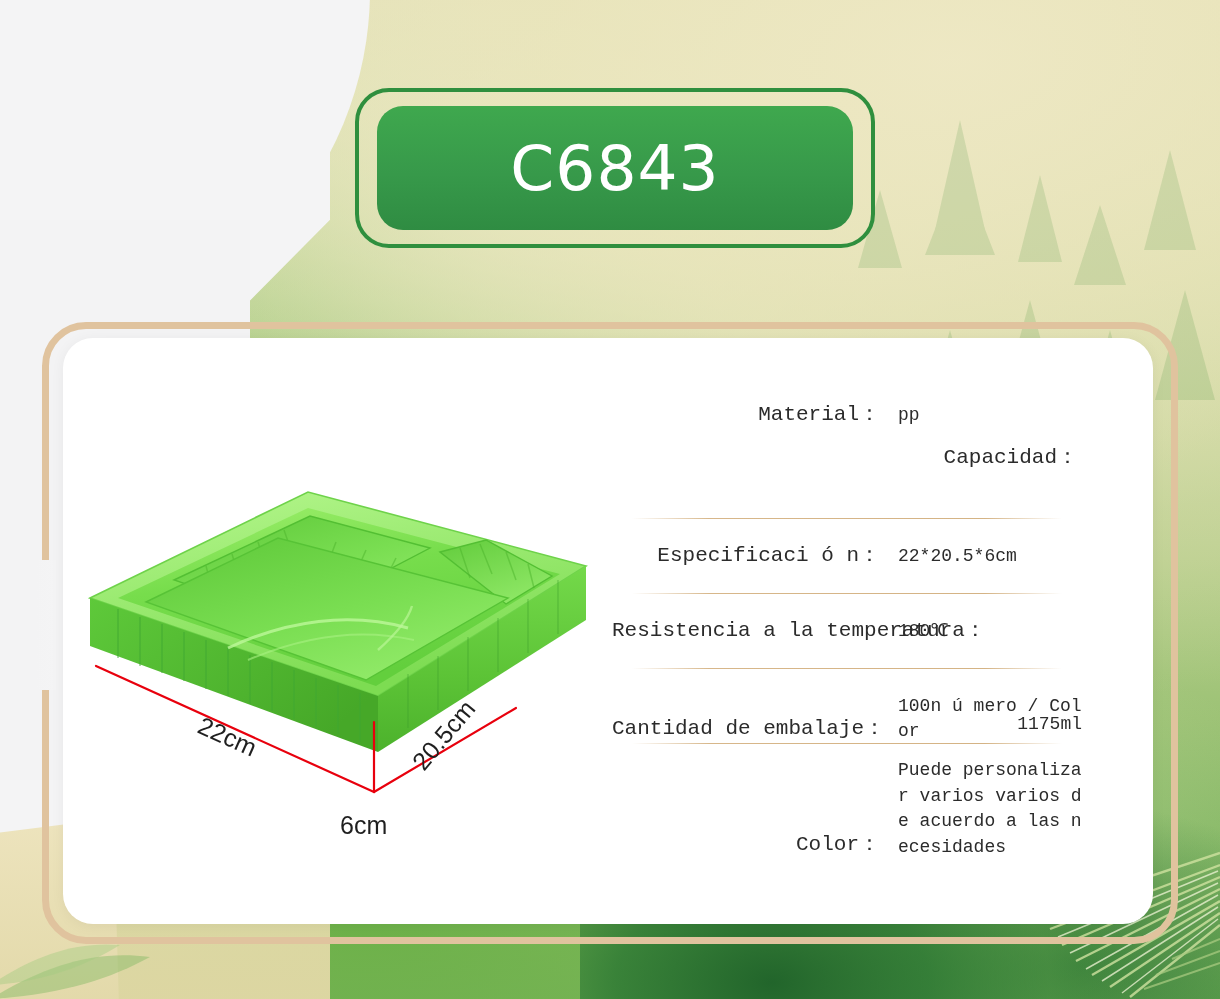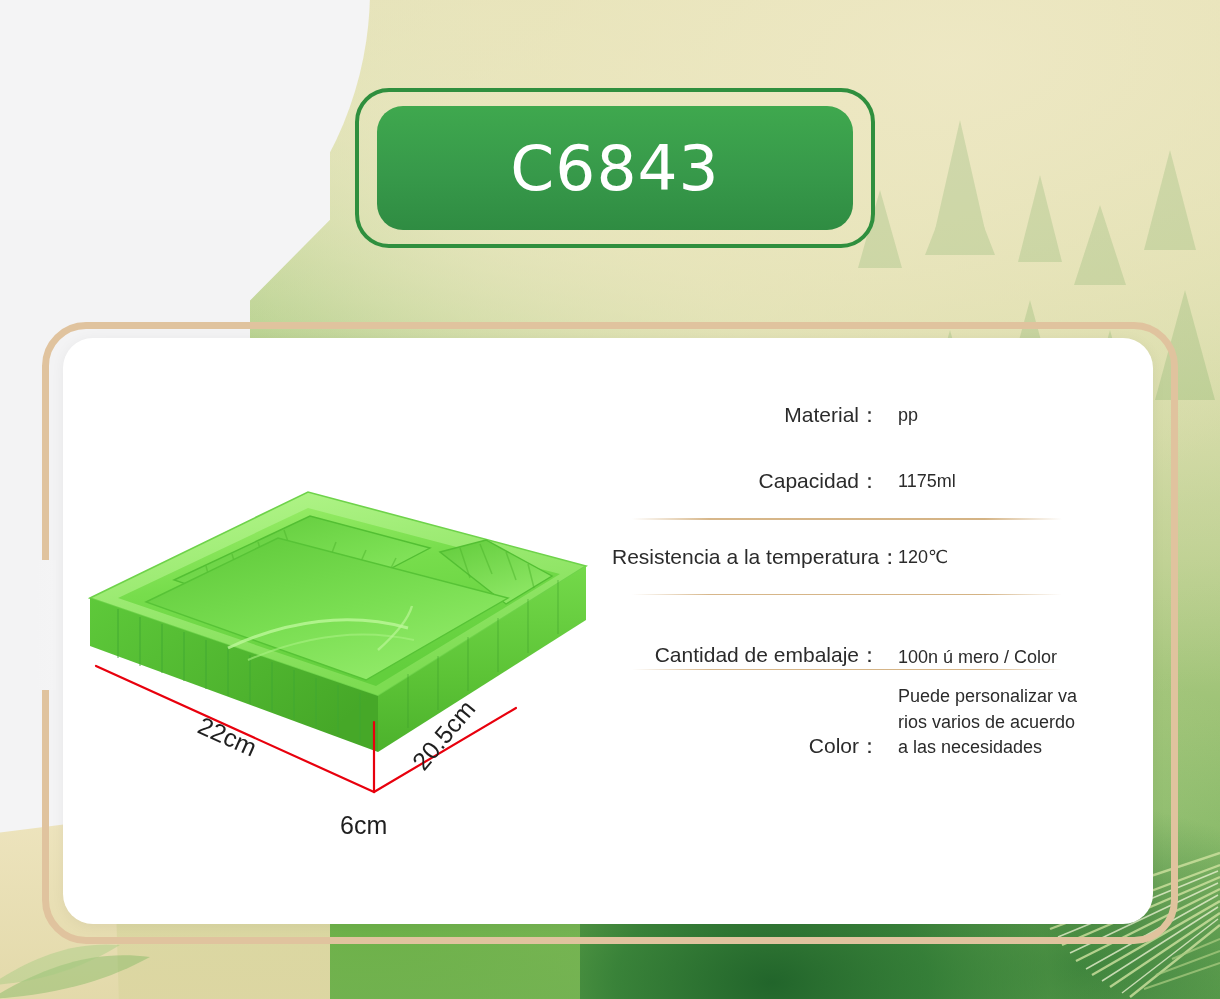--- a/index.html
+++ b/index.html
@@ -99,33 +99,33 @@
     position:absolute;left:63px;top:338px;width:1090px;height:586px;
     background:#ffffff;border-radius:30px;
     box-shadow:0 2px 14px rgba(0,0,0,.05);
   }
 
   
   .product{position:absolute;left:78px;top:470px;width:520px;height:400px;}
   .product svg{width:100%;height:100%;display:block;overflow:visible;}
 
   
-  .spec{position:absolute;left:612px;top:386px;width:470px;}
+  .spec{position:absolute;left:612px;top:386px;width:470px;font-family:Liberation Mono, monospace;}
   .row{display:flex;align-items:flex-end;}
   .lbl{
     width:268px;text-align:right;flex:0 0 268px;
     font-size:21px;color:#2b2b2b;line-height:1.35;
     padding-right:4px;white-space:nowrap;
   }
   .val{
     flex:1 1 auto;font-size:18px;color:#2b2b2b;line-height:1.35;
     padding-left:14px;word-break:break-all;
   }
   .r-material{height:58px;align-items:center;}
-  .r-capacidad{height:74px;align-items:center;}
+  .r-capacidad{height:74px;align-items:flex-end;flex-direction:column;}
   .r-espec{height:74px;align-items:center;}
   .r-resist{height:74px;align-items:center;}
   .r-cant{height:74px;align-items:flex-end;}
   .r-color{padding-top:14px;}
   .r-color .lbl{line-height:1.42;}
   .r-color .val{line-height:1.42;}
   .divider{
     height:1px;margin:0 0 0 20px;width:430px;
     background:linear-gradient(90deg,rgba(224,195,158,0) 0%,rgba(213,179,132,.95) 18%,rgba(210,175,126,.95) 82%,rgba(224,195,158,0) 100%);
   }
@@ -332,25 +332,29 @@
       <div class="lbl">Material：</div>
       <div class="val">pp</div>
     </div>
 
     <div class="row r-capacidad">
       <div class="lbl">Capacidad：</div>
       <div class="val">1175ml</div>
     </div>
     <div class="divider"></div>
 
+    <div class="row r-espec">
+      <div class="lbl">Especificaci ó n：</div>
+      <div class="val">22*20.5*6cm</div>
+    </div>
     <div class="divider"></div>
 
     <div class="row r-resist">
       <div class="lbl">Resistencia a la temperatura：</div>
-      <div class="val">120℃</div>
+      <div class="val">180℃</div>
     </div>
     <div class="divider"></div>
 
     <div class="row r-cant">
       <div class="lbl">Cantidad de embalaje：</div>
       <div class="val">100n ú mero / Color</div>
     </div>
     <div class="divider"></div>
 
     <div class="row r-color">

